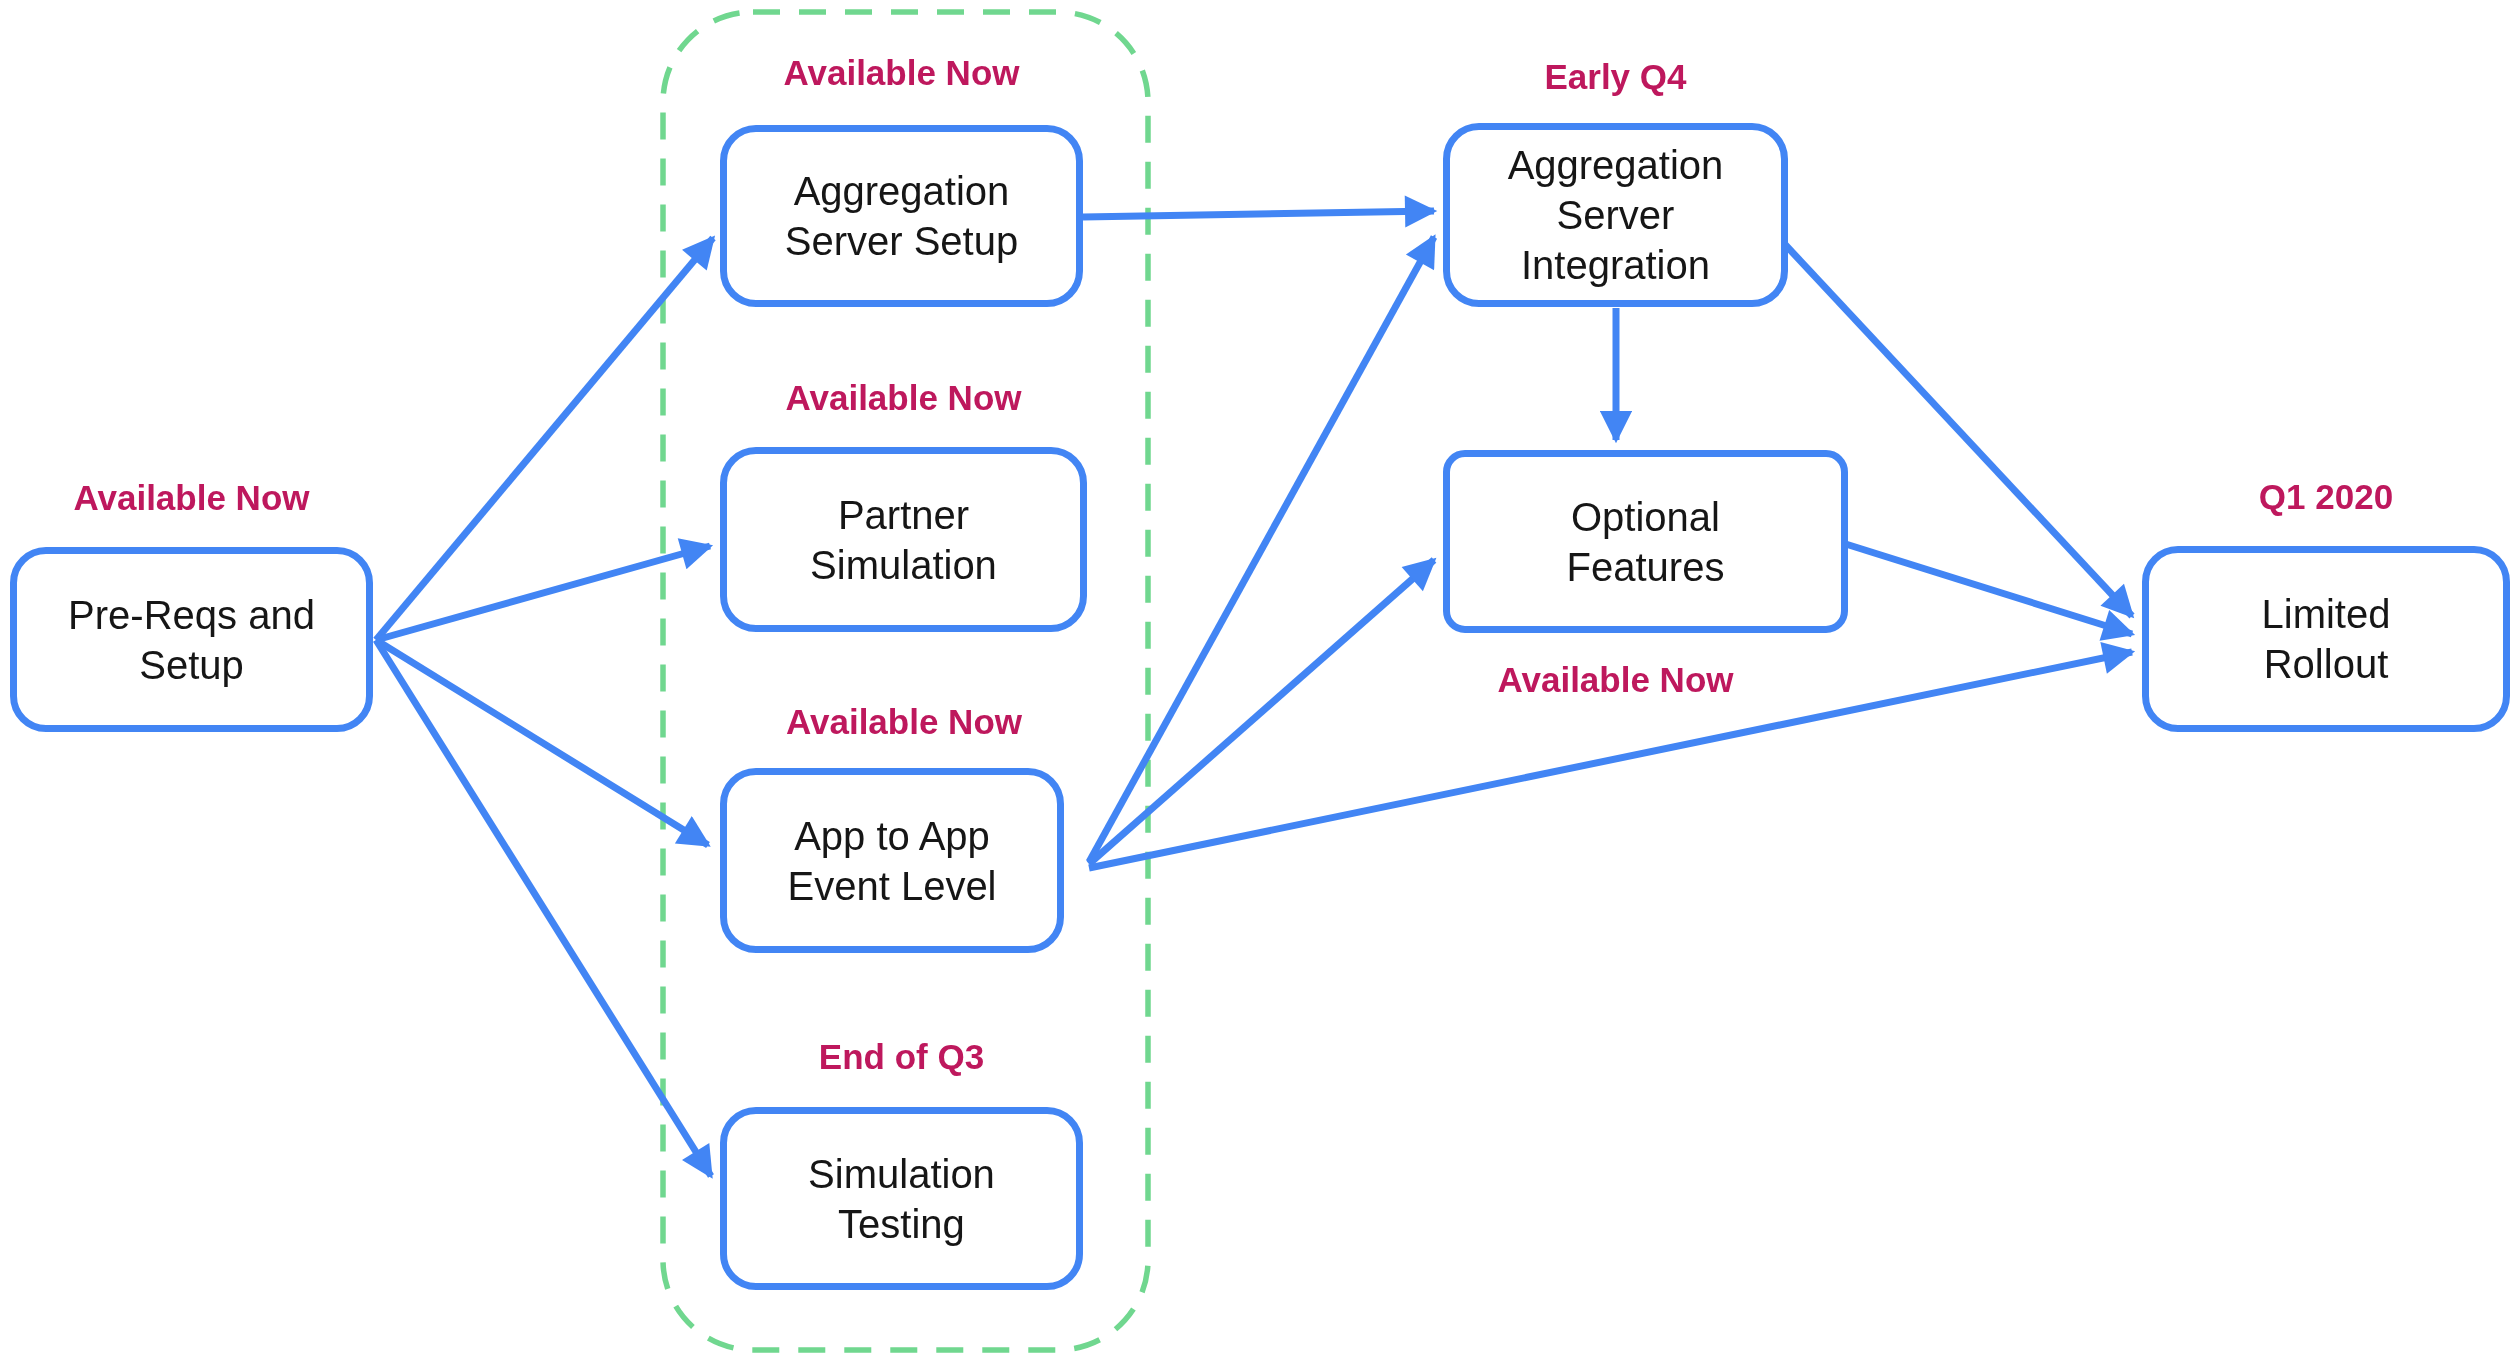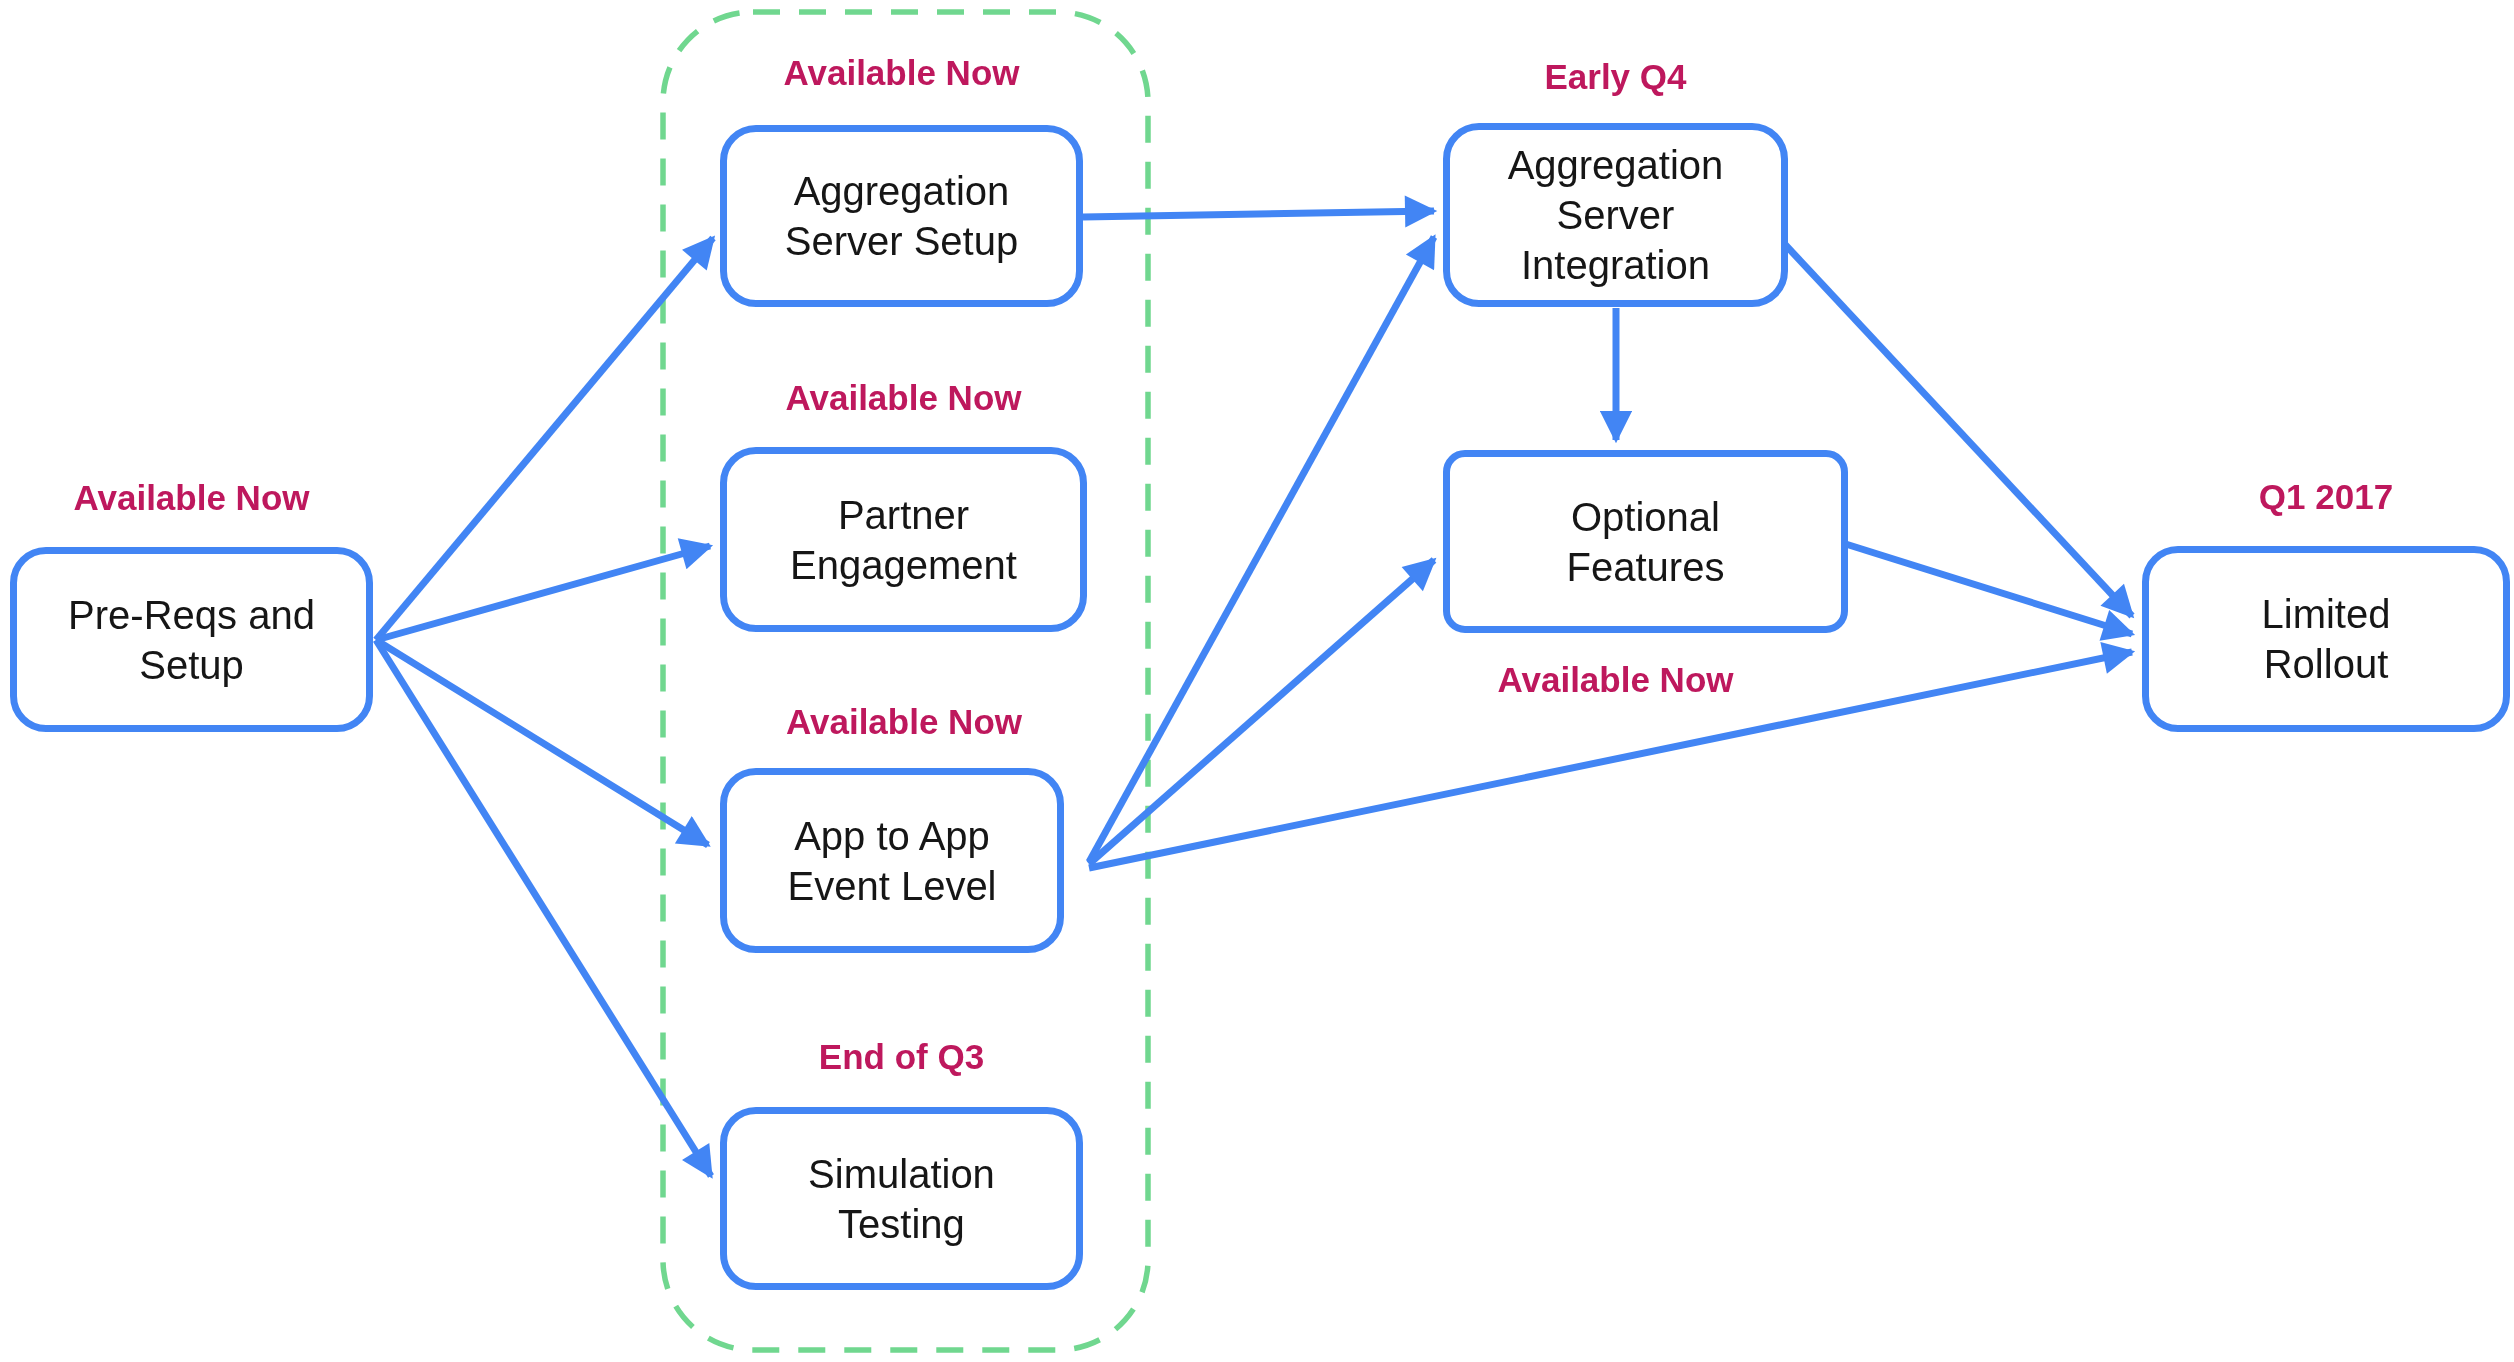--- a/index.html
+++ b/index.html
@@ -86,21 +86,21 @@
 Setup</span>
   </div>
 
   <div class="node" style="left:720px; top:125px; width:363px; height:182px;">
     <span class="node-label">Aggregation
 Server Setup</span>
   </div>
 
   <div class="node" style="left:720px; top:447px; width:367px; height:185px;">
     <span class="node-label">Partner
-Engagement</span>
+Simulation</span>
   </div>
 
   <div class="node" style="left:720px; top:768px; width:344px; height:185px;">
     <span class="node-label">App to App
 Event Level</span>
   </div>
 
   <div class="node" style="left:720px; top:1107px; width:363px; height:183px;">
     <span class="node-label">Simulation
 Testing</span>
@@ -122,15 +122,15 @@
 Rollout</span>
   </div>
 
   <div class="status-label" style="left:10px;   top:476px;  width:363px;">Available Now</div>
   <div class="status-label" style="left:720px;  top:51px;   width:363px;">Available Now</div>
   <div class="status-label" style="left:720px;  top:376px;  width:367px;">Available Now</div>
   <div class="status-label" style="left:720px;  top:700px;  width:368px;">Available Now</div>
   <div class="status-label" style="left:720px;  top:1035px; width:363px;">End of Q3</div>
   <div class="status-label" style="left:1443px; top:55px;   width:345px;">Early Q4</div>
   <div class="status-label" style="left:1443px; top:658px;  width:345px;">Available Now</div>
-  <div class="status-label" style="left:2142px; top:475px;  width:368px;">Q1 2017</div>
+  <div class="status-label" style="left:2142px; top:475px;  width:368px;">Q1 2020</div>
 
 </div>
 
 </body></html>

